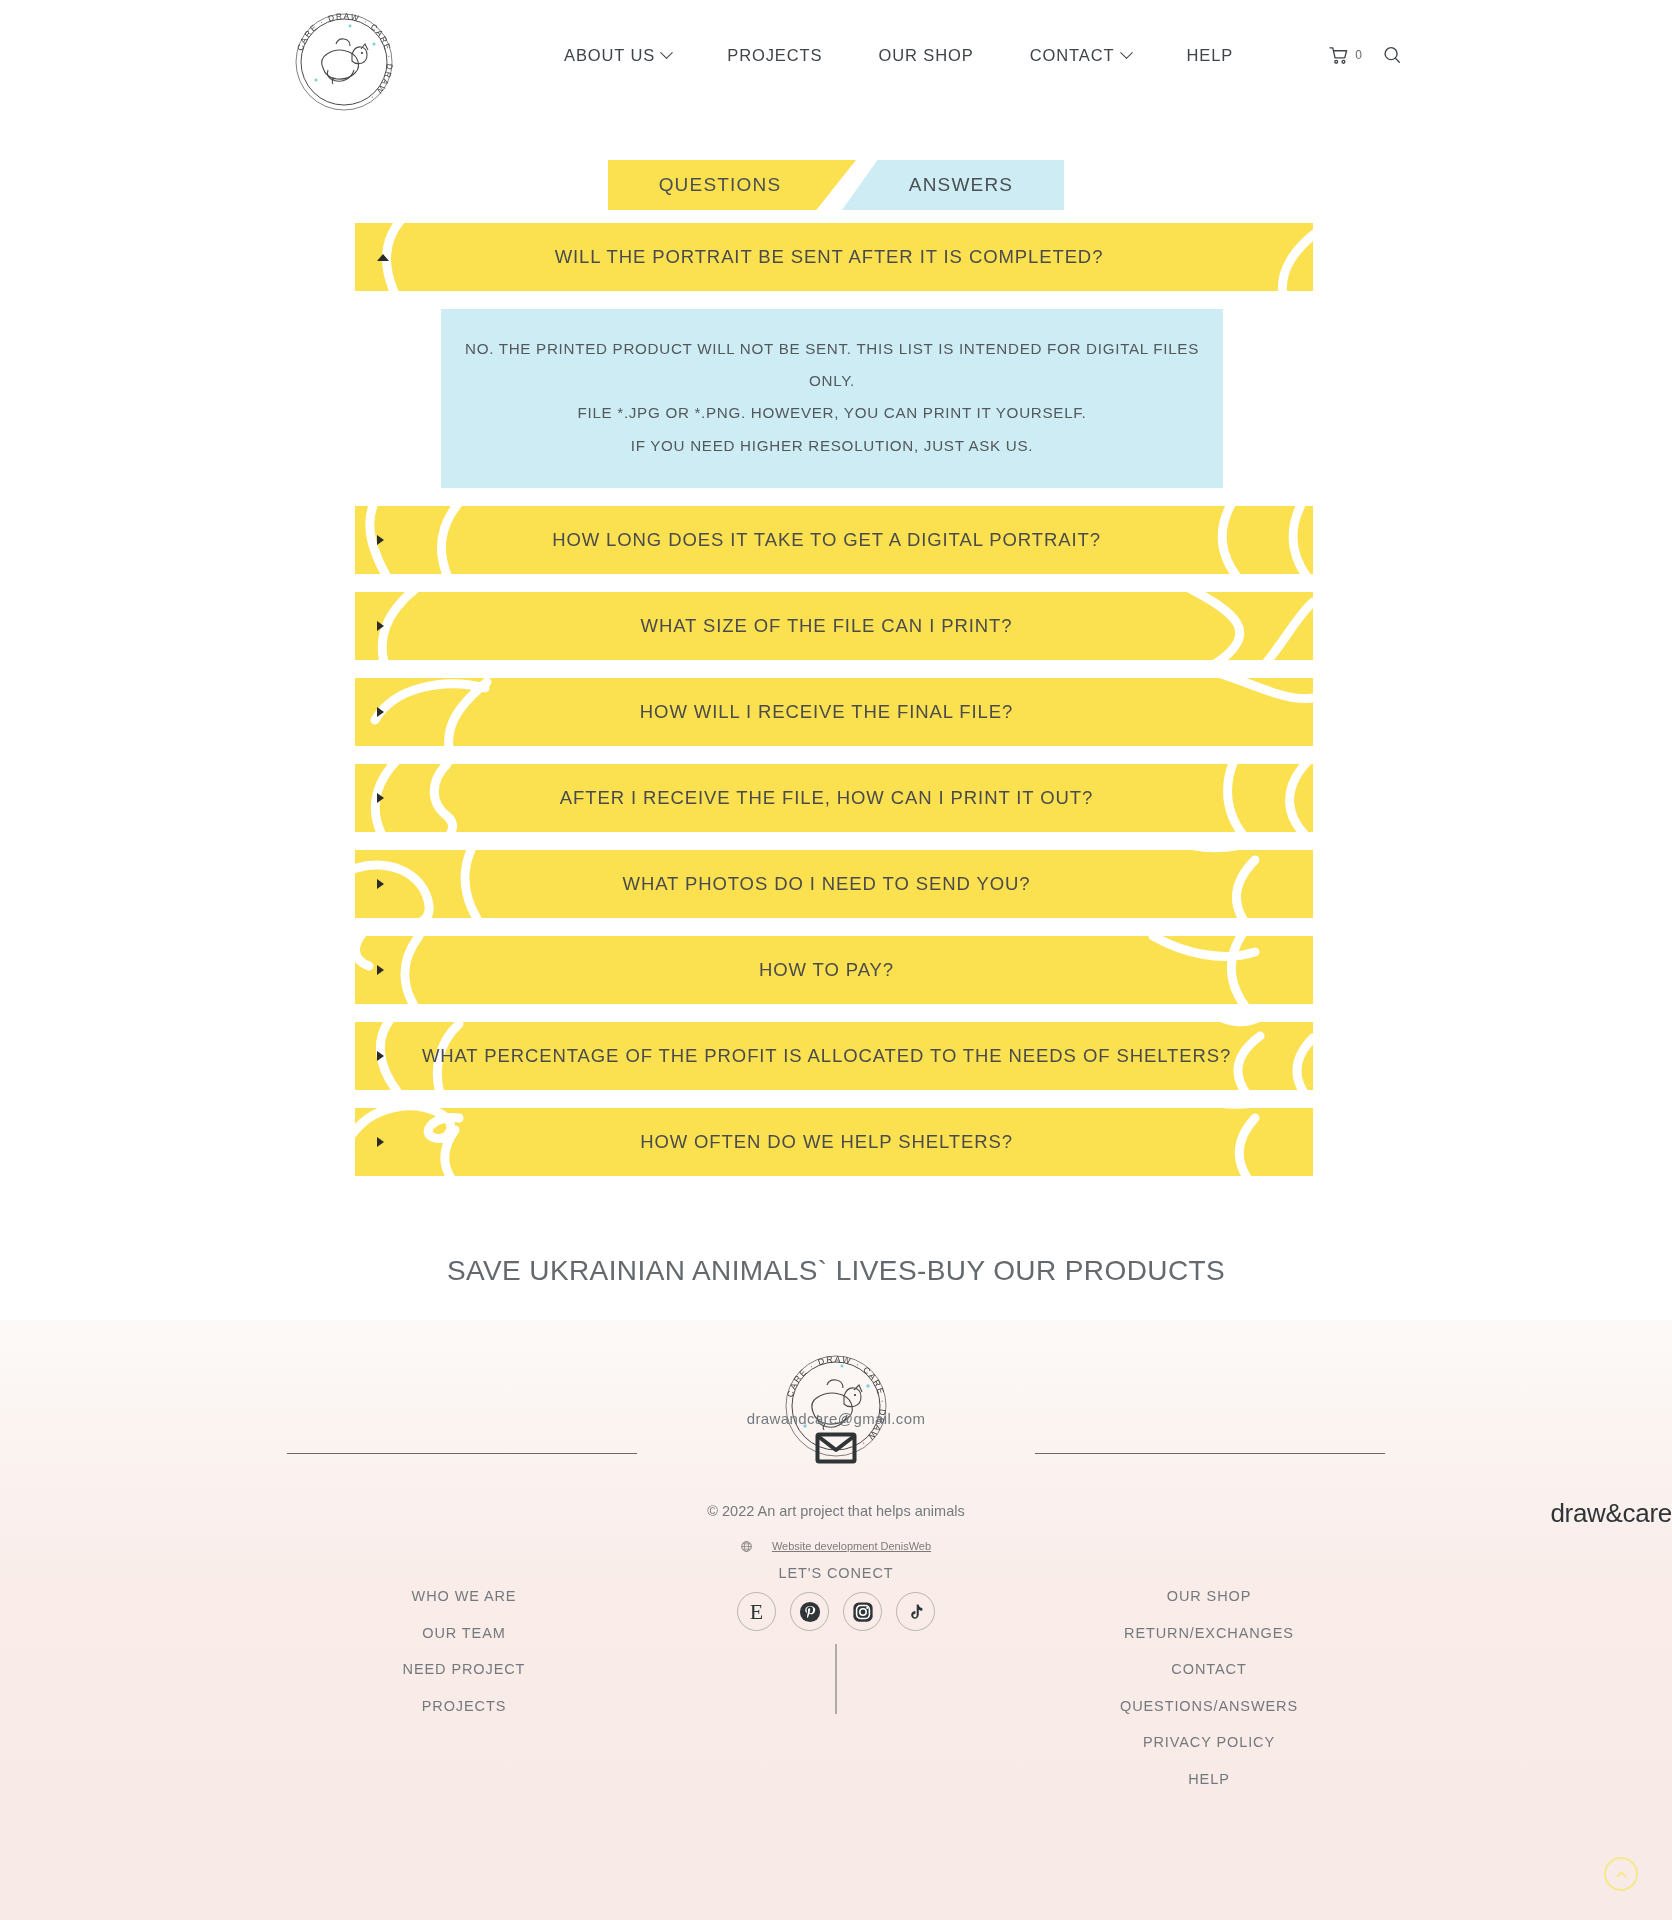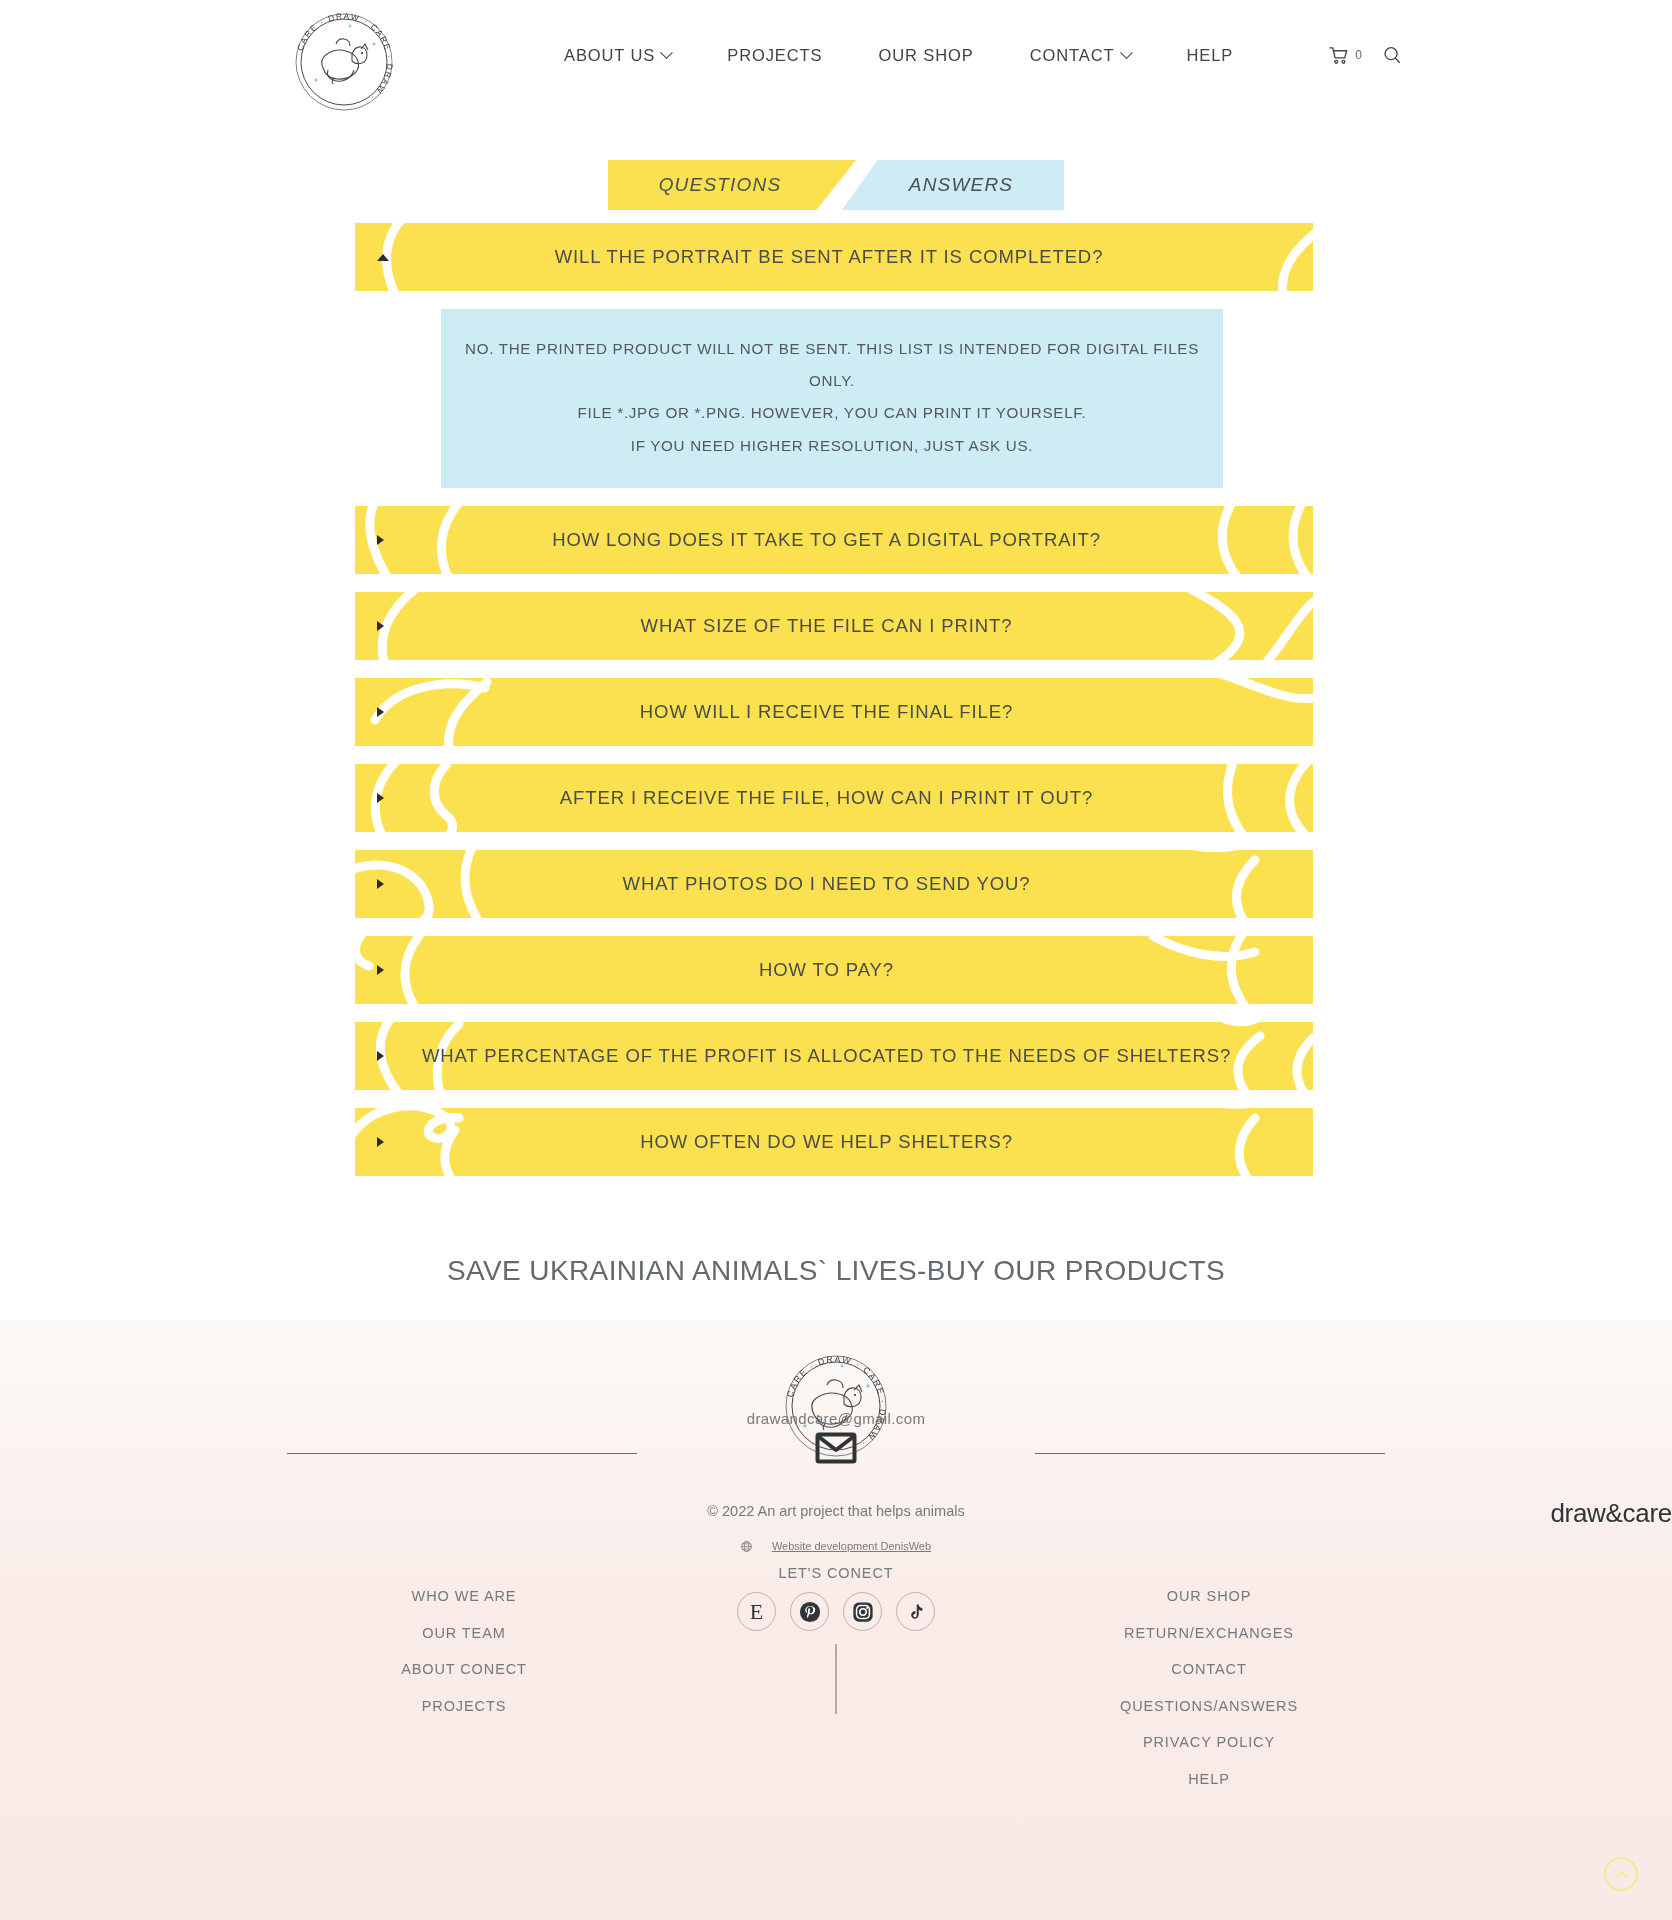--- a/index.html
+++ b/index.html
@@ -59,21 +59,21 @@
   .cart-count { font-size: 12px; color:#676c70; }
 
   
   .tabs {
     position: absolute;
     left: 0; top: 160px;
     width: 100%;
     display: flex;
     justify-content: center;
   }
-  .tabs-inner { position: relative; display: flex; height: 50px; font-style: italic; }
+  .tabs-inner { position: relative; display: flex; height: 50px; }
   .tab {
     height: 50px;
     display: flex; align-items: center; justify-content: center;
     font-size: 19px;
     letter-spacing: 1.2px;
     color: #4a4f53;
     cursor: pointer;
   }
   .tab-questions {
     width: 248px;
@@ -524,21 +524,21 @@
     </div>
 
     <div class="rule left"></div>
     <div class="rule right"></div>
 
     <div class="wordmark">draw&amp;care</div>
 
     <div class="col left">
       <a>WHO WE ARE</a>
       <a>OUR TEAM</a>
-      <a>ABOUT CONECT</a>
+      <a>NEED PROJECT</a>
       <a>PROJECTS</a>
     </div>
 
     <div class="col right">
       <a>OUR SHOP</a>
       <a>RETURN/EXCHANGES</a>
       <a>CONTACT</a>
       <a>QUESTIONS/ANSWERS</a>
       <a>PRIVACY POLICY</a>
       <a>HELP</a>

